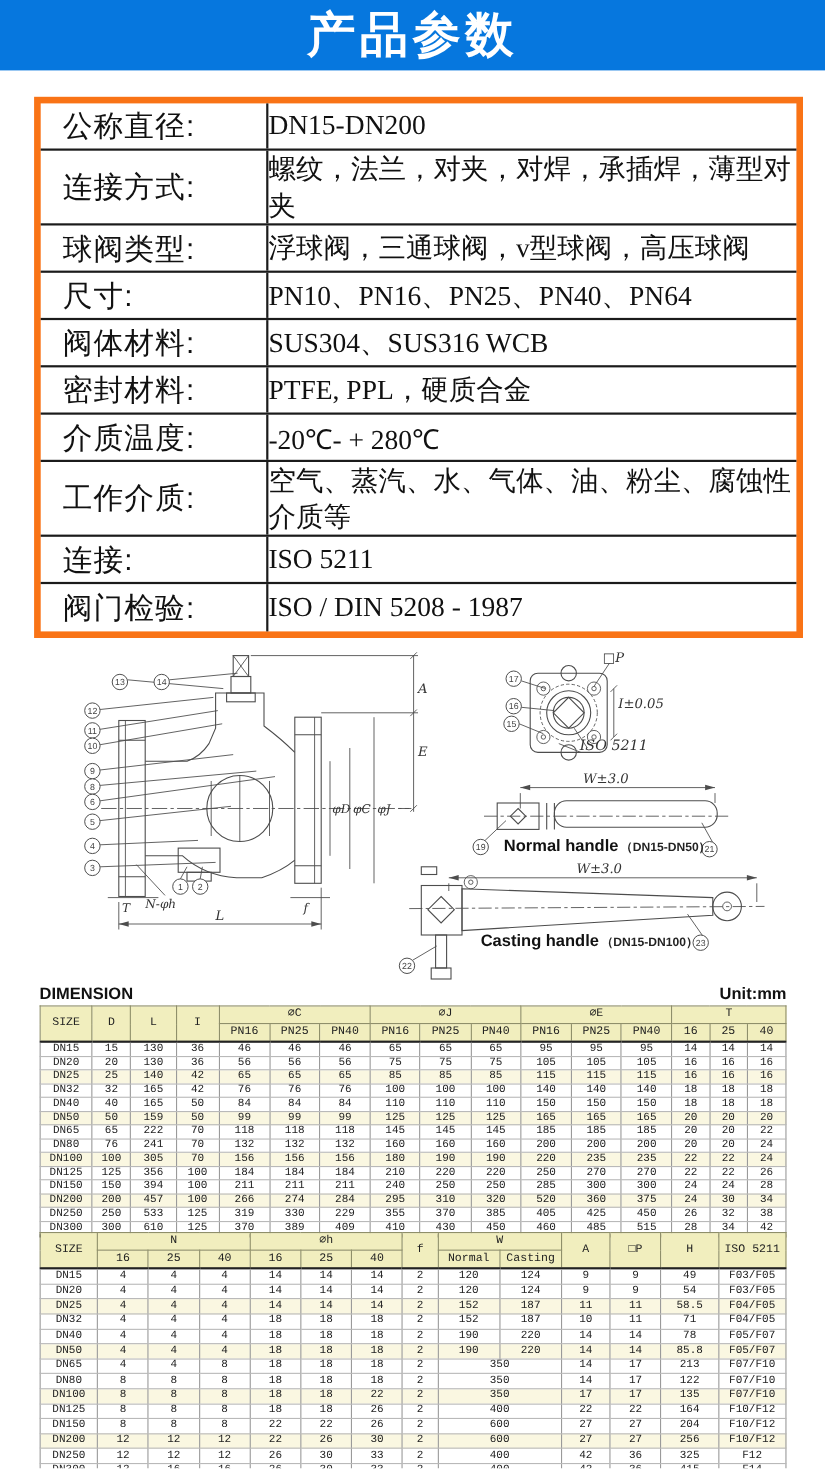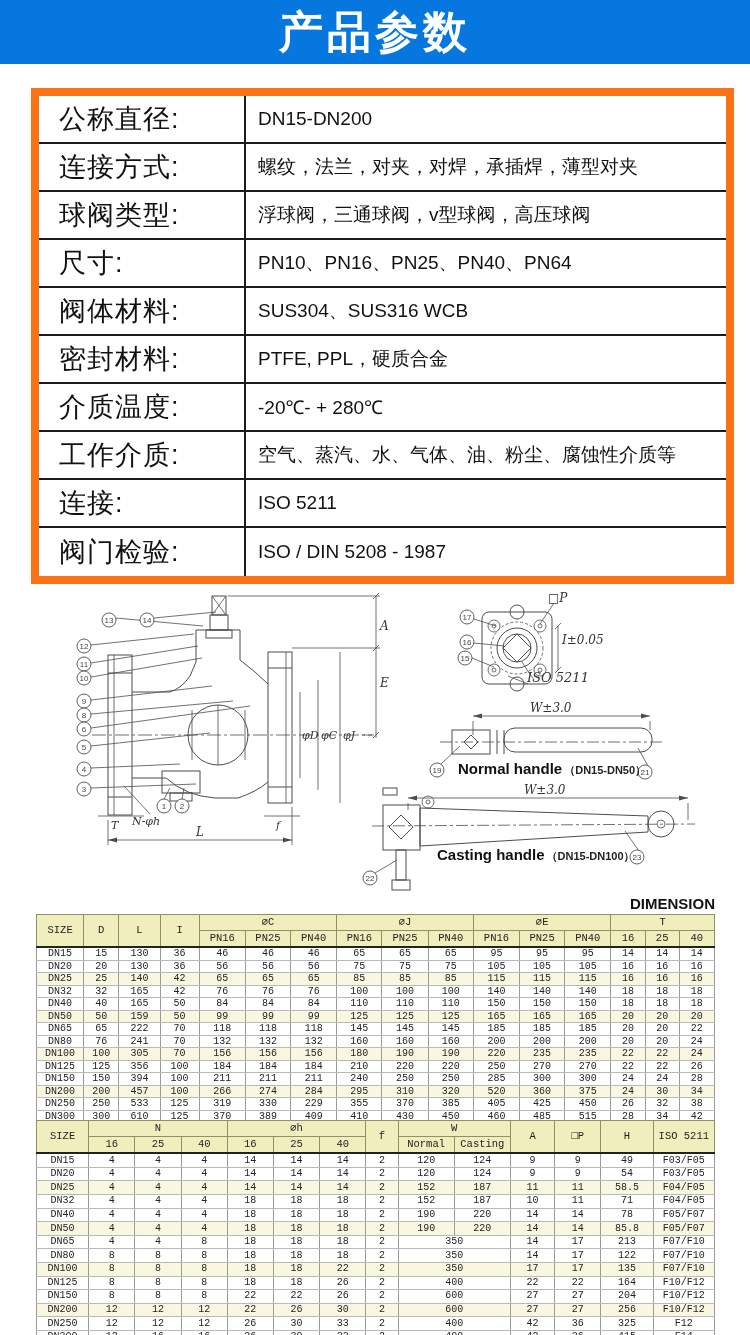--- a/index.html
+++ b/index.html
@@ -4,32 +4,32 @@
 <style>
   html,body{margin:0;padding:0;background:#ffffff;}
   #page{position:relative;width:750px;height:1335px;background:#fff;overflow:hidden;
         font-family:"Liberation Sans",sans-serif;color:#111;}
   
   #banner{position:absolute;left:0;top:0;width:750px;height:64px;background:#0677DE;
           display:flex;align-items:center;justify-content:center;}
   #banner .t{color:#fff;font-size:44px;font-weight:bold;letter-spacing:4px;line-height:1;}
   
   #specs{position:absolute;left:31px;top:88px;width:687px;height:480px;
-         border:8px solid #f97316;display:grid;grid-auto-rows:1fr;}
+         border:6px solid #f97316;display:grid;grid-auto-rows:1fr;}
   .spec-row{display:grid;grid-template-columns:207px 1fr;border-bottom:2px solid #1b1b1b;}
   .spec-row:last-child{border-bottom:none;}
   .spec-label{border-right:2px solid #1b1b1b;display:flex;align-items:center;
               padding-left:20px;font-size:27px;letter-spacing:1px;}
-  .spec-value{display:flex;align-items:center;padding-left:12px;font-size:19px;}
+  .spec-value{display:flex;align-items:center;padding-left:0;font-size:25px;font-family:Liberation Serif, serif;}
   
   #drawing{position:absolute;left:0;top:588px;width:750px;height:305px;}
   #drawing svg{display:block;}
   
   #dimhead{position:absolute;left:36px;top:895px;width:679px;display:flex;
-           justify-content:space-between;align-items:flex-end;font-size:15px;font-weight:bold;flex-direction:column;}
+           justify-content:space-between;align-items:flex-end;font-size:15px;font-weight:bold;}
   
   .dimtable{position:absolute;left:36px;border-collapse:collapse;table-layout:fixed;width:679px;
             font-size:10px;color:#222;border-top:1px solid #666;border-bottom:3px solid #3a3a3a;font-family:Liberation Mono, monospace;}
   #t1{top:914px;}
   #t2{top:1120px;}
   .dimtable th{background:#F1EEBE;border:1px solid #8f8f6a;font-weight:normal;
                font-size:10.5px;padding:1px 0;line-height:1.25;text-align:center;}
   .dimtable thead tr:last-child th{border-bottom:2px solid #222;margin-left:16px;}
   .dimtable thead tr:first-child th[rowspan]{border-bottom:2px solid #222;}
   .dimtable td{border-left:1px solid #9a9a9a;border-right:1px solid #9a9a9a;

